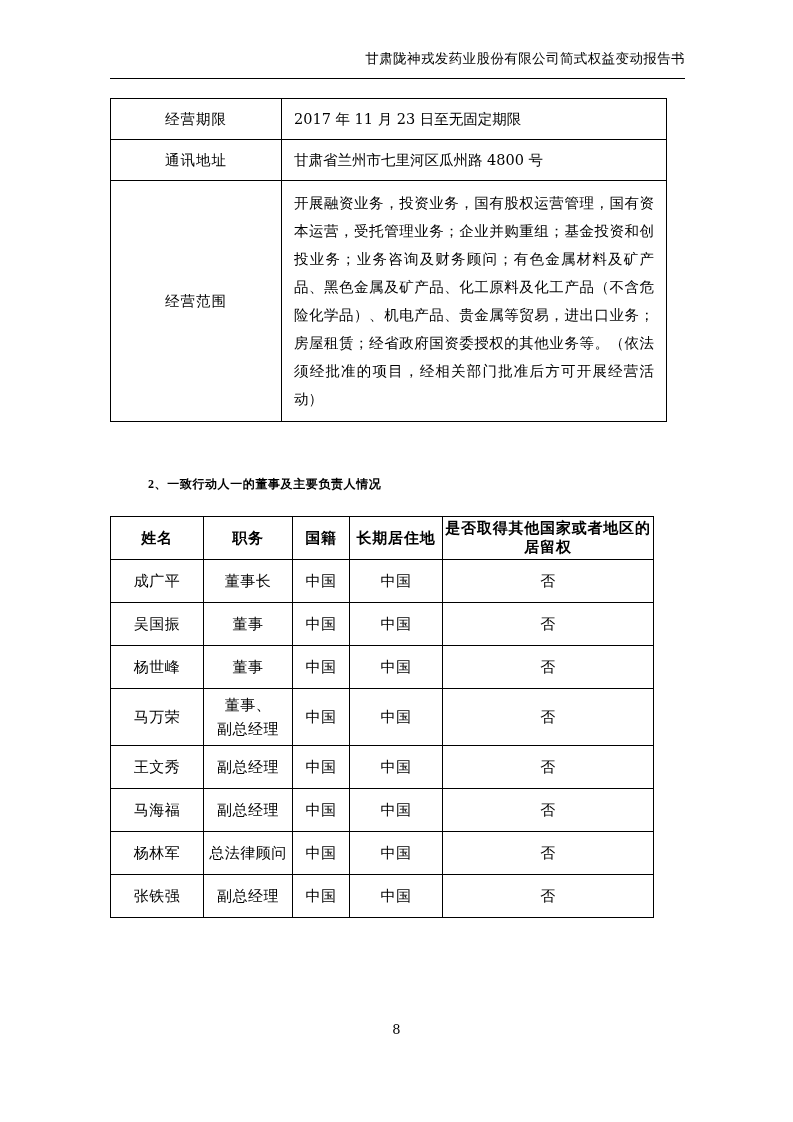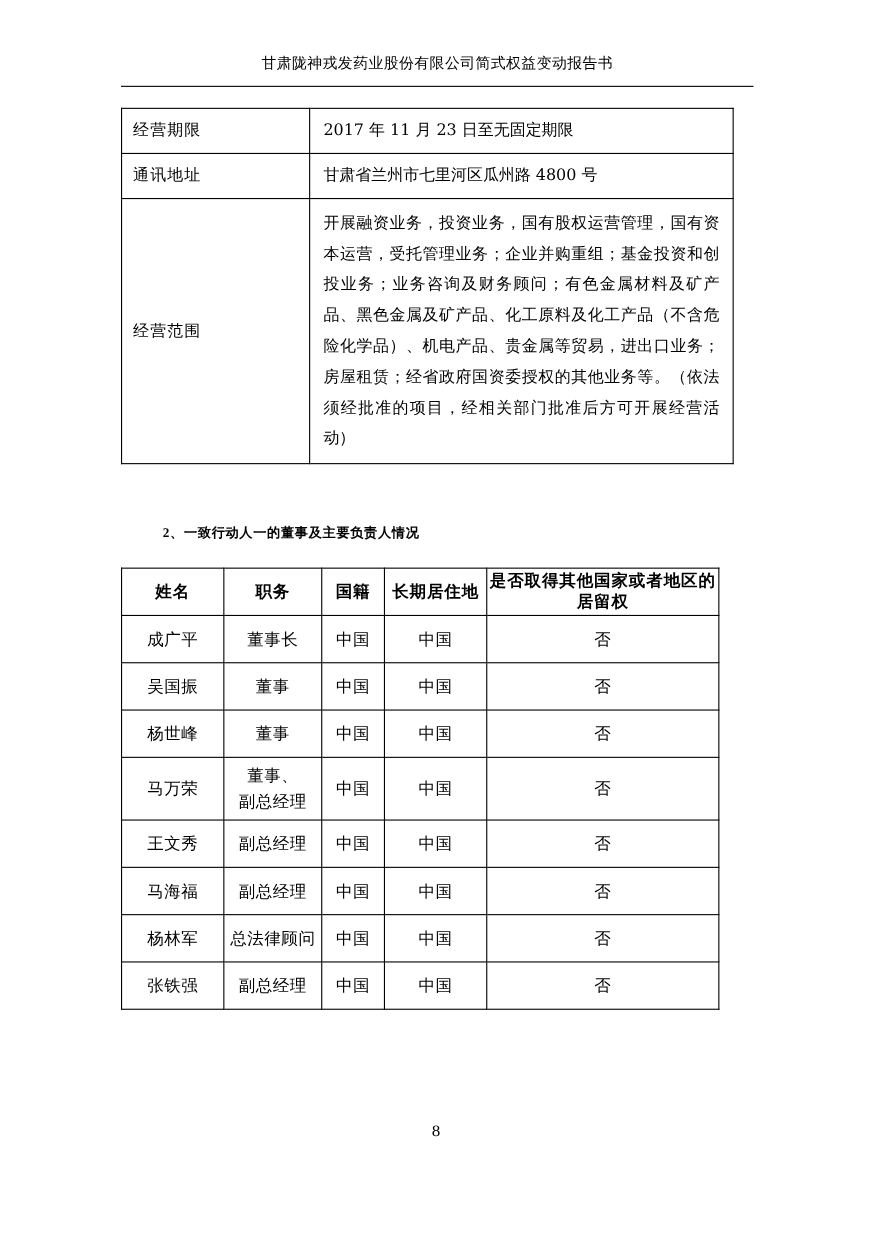--- a/index.html
+++ b/index.html
@@ -21,21 +21,21 @@
     box-sizing: border-box;
     padding: 0;
   }
   
   .header {
     position: absolute;
     top: 48px;
     left: 110px;
     width: 575px;
     display: flex;
-    justify-content: center;
+    justify-content: flex-end;
     align-items: flex-end;
     font-size: 13.5px;
     line-height: 20px;
     font-family: "DejaVu Serif", "Liberation Serif", serif;
     letter-spacing: 0.4px;
   }
   .header-rule {
     position: absolute;
     top: 78px;
     left: 110px;
@@ -60,20 +60,21 @@
     left: 110px;
     width: 557px;
     font-size: 14.5px;
   }
   .info-table td {
     padding: 6px 10px;
     line-height: 28px;
   }
   .info-label {
     width: 150px;
+    text-align: center;
     letter-spacing: 1px;
     margin-left: 36px;
   }
   .info-value {
     text-align: left;
     padding-left: 12px !important;
   }
   .scope-cell {
     text-align: justify;
     text-align-last: left;

